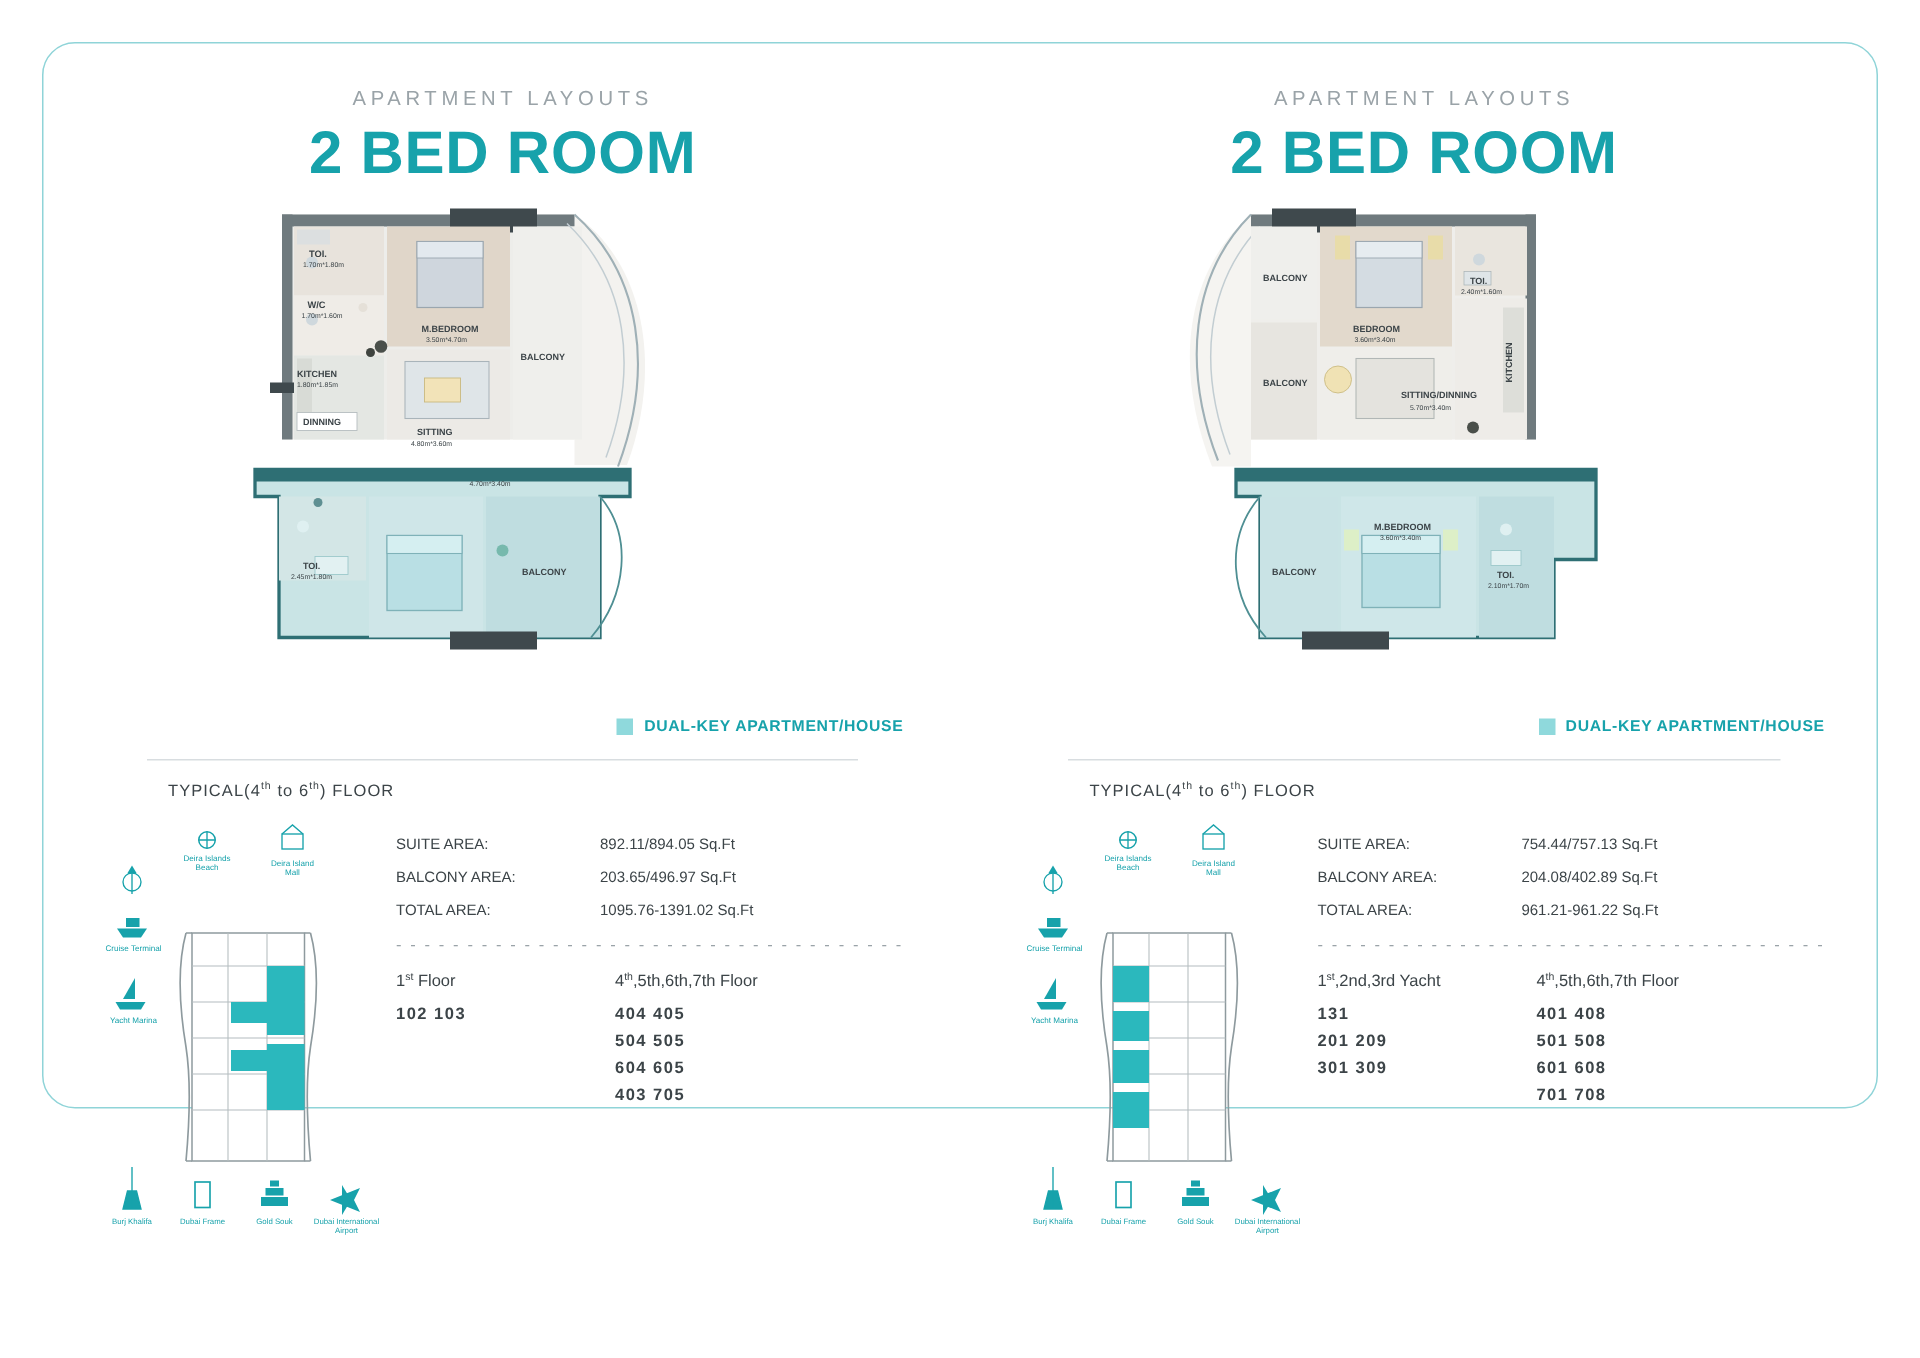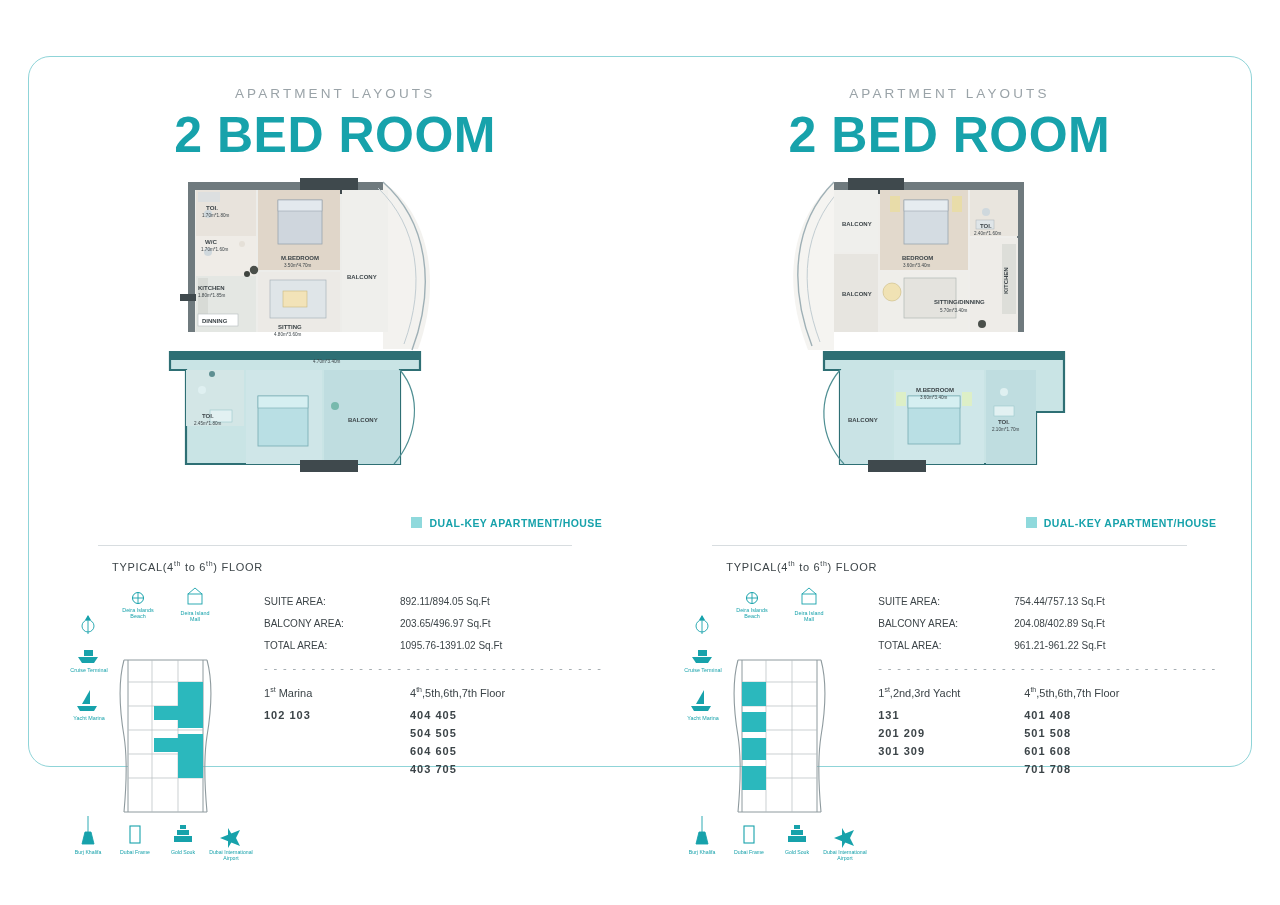--- a/index.html
+++ b/index.html
@@ -13,21 +13,20 @@
     font-family: "Liberation Sans", sans-serif;
     color: #2d3436;
     overflow: hidden;
   }
   .page {
     position: relative;
     width: 1280px;
     height: 767px;
     background: #ffffff;
     box-sizing: border-box;
-    margin-top: 28px;
   }
   .page-border {
     position: absolute;
     left: 28px;
     top: 28px;
     right: 28px;
     bottom: 28px;
     border: 1.5px solid #8fd4d8;
     border-radius: 22px;
     pointer-events: none;
@@ -48,21 +47,21 @@
   }
   .kicker {
     text-align: center;
     font-size: 13.5px;
     letter-spacing: 3.1px;
     color: #9aa3a8;
     font-weight: 400;
   }
   .headline {
     text-align: center;
-    font-size: 50px;
+    font-size: 40px;
     letter-spacing: 0.5px;
     color: #17a2ab;
     font-weight: 700;
     margin-top: 8px;
     line-height: 1.05;
   }
 
   
   .plan-wrap {
     position: relative;
@@ -392,21 +391,21 @@
           <div class="info-row">
             <span class="lbl">TOTAL AREA:</span>
             <span class="val">1095.76-1391.02 Sq.Ft</span>
           </div>
 
           <div class="dashes">- - - - - - - - - - - - - - - - - - - - - - - - - - - - - - - - - - - -</div>
 
           <div class="floor-cols">
             <div class="floor-col">
               <div class="head">
-                <span>1</span><sup>st</sup><span> Marina</span>
+                <span>1</span><sup>st</sup><span> Floor</span>
               </div>
               <div class="unit-line">102  103</div>
             </div>
             <div class="floor-col">
               <div class="head">
                 <span>4</span><sup>th</sup><span>,5th,6th,7th Floor</span>
               </div>
               <div class="unit-line">404  405</div>
               <div class="unit-line">504  505</div>
               <div class="unit-line">604  605</div>

